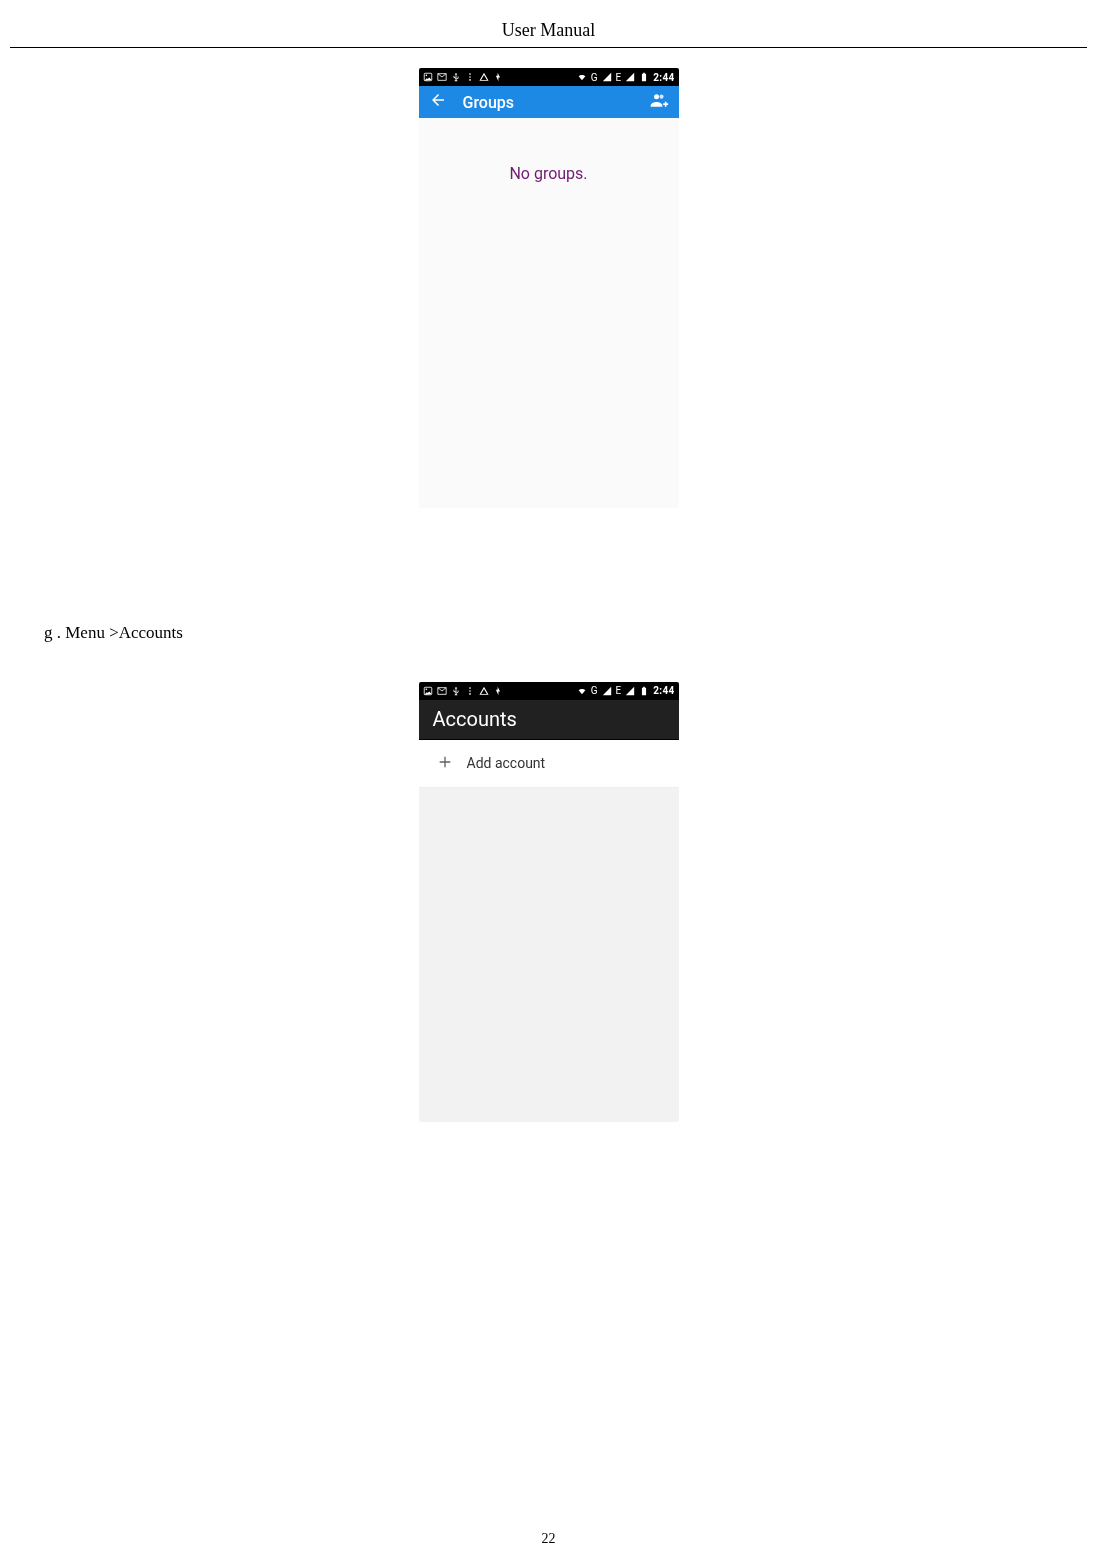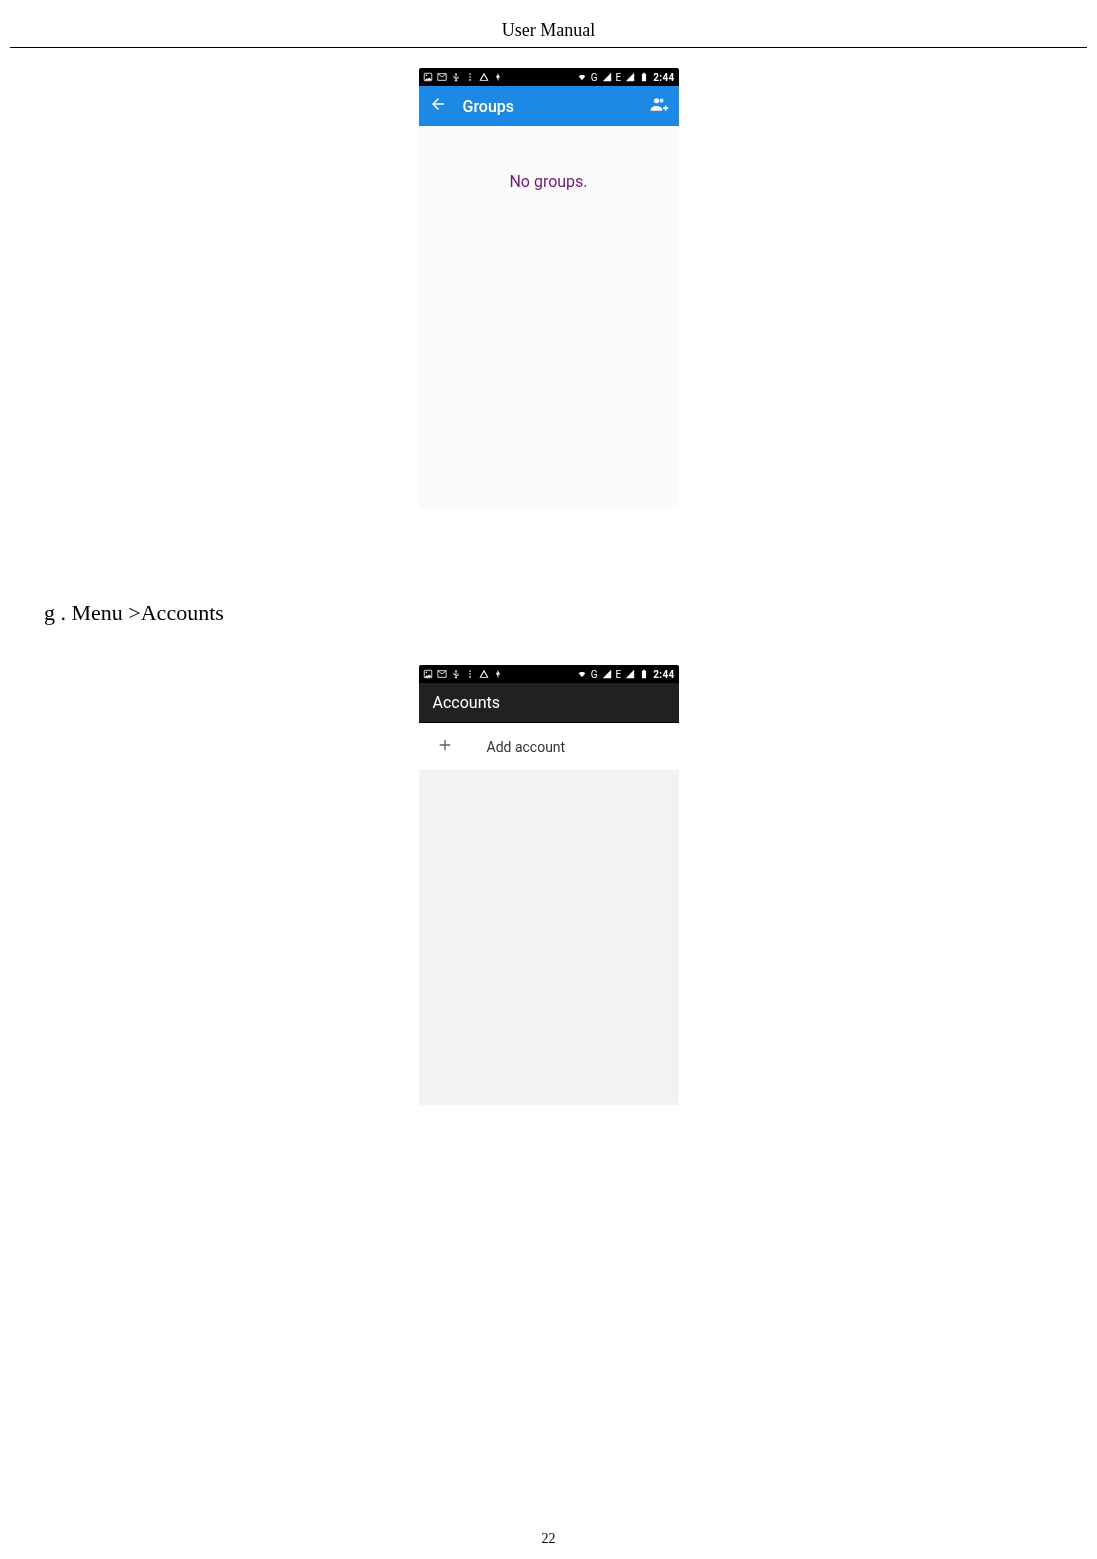--- a/index.html
+++ b/index.html
@@ -43,71 +43,71 @@
       padding: 0 4px;
       justify-content: space-between;
     }
     .status-left, .status-right { display: flex; align-items: center; gap: 4px; }
     .status-left span, .status-right span { display: inline-flex; align-items: center; }
     .sb-icon { width: 10px; height: 10px; display: inline-block; }
     .time { font-weight: 700; letter-spacing: .3px; }
 
     
     .app-bar-blue {
-      height: 40px;
+      height: 32px;
       background: #1e88e5;
       color: #fff;
       display: flex;
       align-items: center;
       padding: 0 10px;
       gap: 16px;
     }
     .app-bar-blue .title { font-size: 16px; font-weight: 500; flex: 1; }
     .back-arrow { width: 18px; height: 18px; }
     .group-add { width: 20px; height: 20px; }
 
     
     .app-bar-dark {
       height: 40px;
       background: #212121;
       color: #fff;
       display: flex;
       align-items: center;
       padding: 0 14px;
-      font-size: 16px;
+      font-size: 20px;
       border-bottom: 1px solid #000;
     }
 
     .empty-state {
       text-align: center;
       color: #701a75;
       font-size: 16px;
       padding-top: 46px;
     }
 
     .list-row {
       height: 48px;
       background: #fff;
       display: flex;
       align-items: center;
       padding: 0 18px;
-      gap: 34px;
+      gap: 14px;
       border-bottom: 1px solid #eee;
       font-size: 14px;
       color: #333;
     }
     .plus-icon {
       width: 16px; height: 16px; color: #616161;
     }
 
     .doc-text {
-      font-size: 22px;
+      font-size: 17px;
       line-height: 1.5;
       padding: 0 6px;
-      margin-top: 88px;
+      margin-top: 112px;
     }
     .doc-text .indent { text-indent: 38px; }
     .doc-text p { margin: 0; }
     .doc-text .body-line { text-align: justify; }
 
     .phone2-wrap { margin-top: 36px; }
 
     .page-number {
       position: absolute;
       bottom: 12px;

